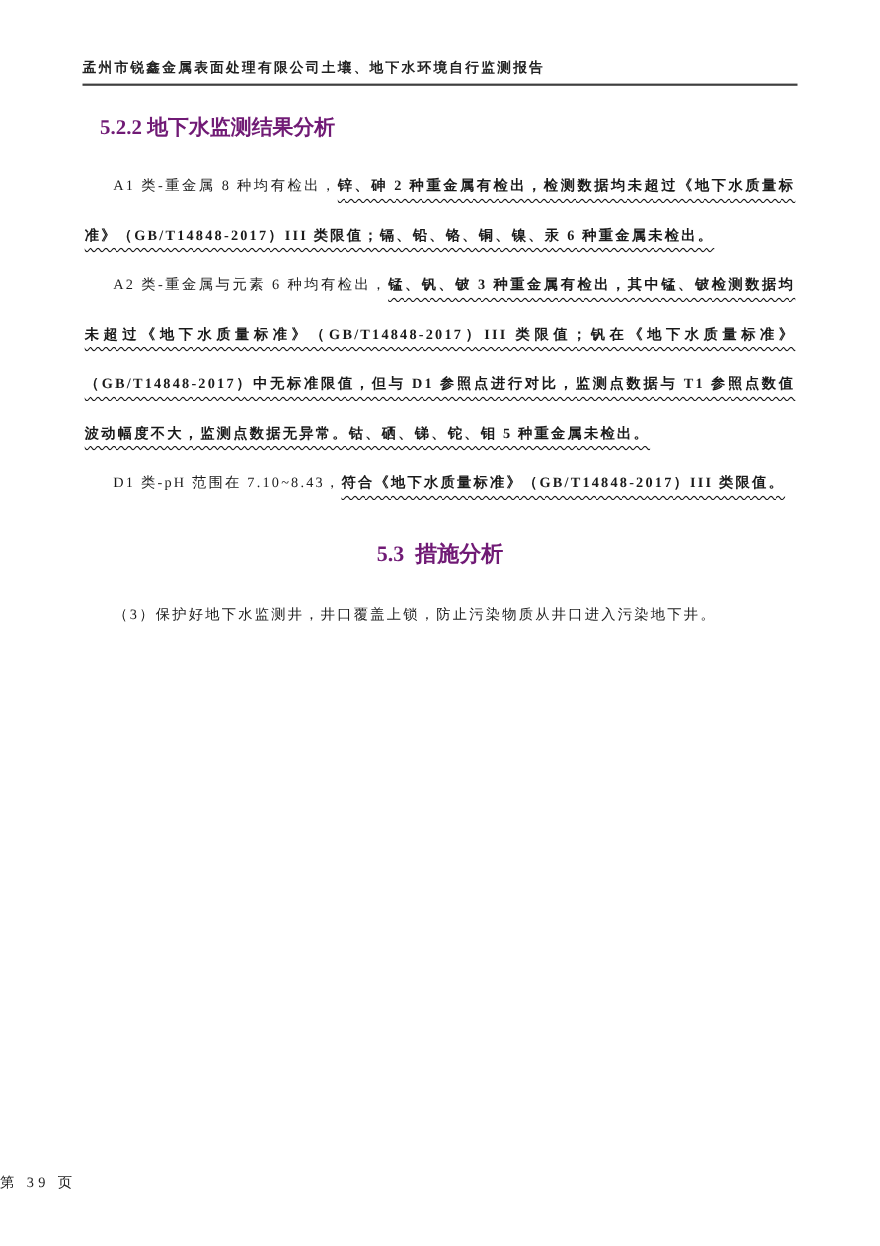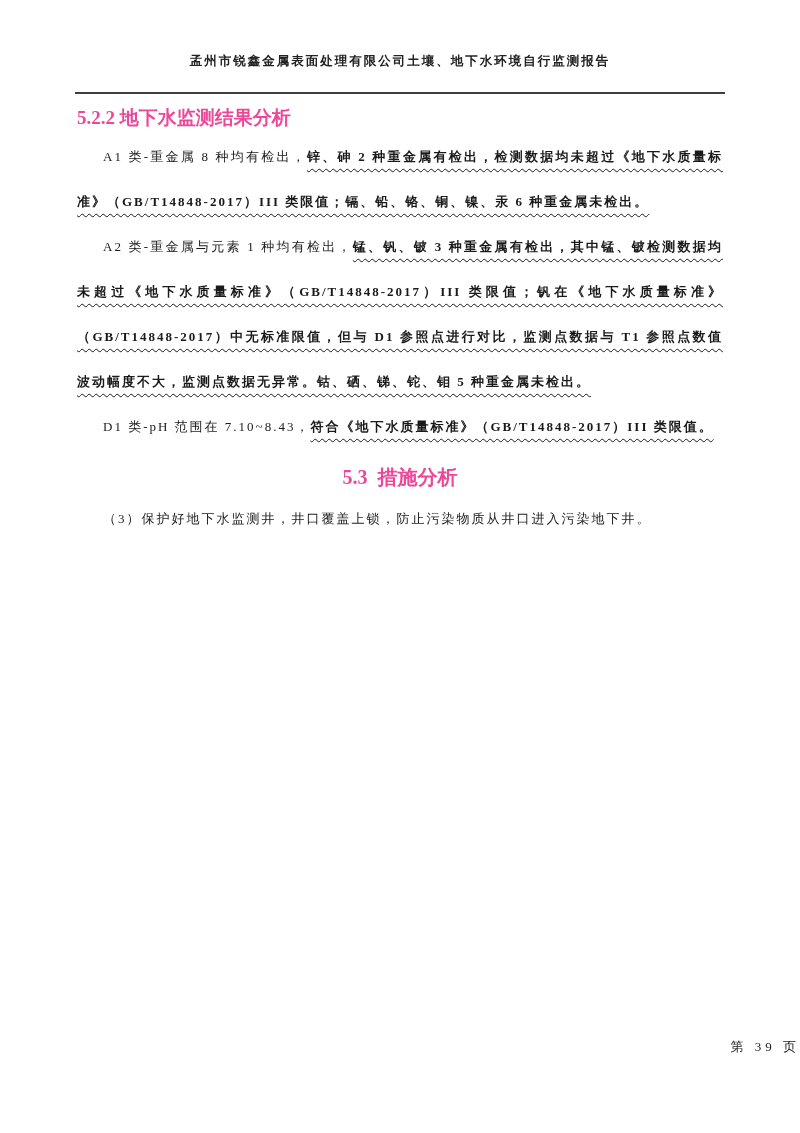--- a/index.html
+++ b/index.html
@@ -11,33 +11,32 @@
     color: #1a1a1a;
     font-family: "Liberation Serif", "DejaVu Serif", serif;
     overflow: hidden;
   }
   .header {
     margin: 0 75px;
     padding-top: 53px;
     border-bottom: 2px solid #3f3f3f;
   }
   .header-title {
-    text-align: center;
     font-size: 12.5px;
     font-weight: bold;
     letter-spacing: 2px;
-    padding-bottom: 22px;
+    padding-bottom: 6px;
     color: #222222;
     white-space: nowrap;
   }
   .content { margin: 0 77px; }
   .heading {
     font-weight: bold;
-    margin: 0;
-    color: #ec4899;
+    margin: 14px;
+    color: #701a75;
     white-space: pre-wrap;
   }
   .h-522 { font-size: 19px; padding: 11px 0 3px 0; }
   .h-53  { font-size: 20px; padding: 15px 0 5px 0; text-align: center; }
   .para {
     margin: 0;
     font-size: 13px;
     line-height: 45px;
     letter-spacing: 2px;
     text-align: justify;
@@ -50,43 +49,43 @@
     text-decoration: underline;
     text-decoration-style: wavy;
     text-decoration-thickness: 1px;
     text-underline-offset: 7px;
     text-decoration-skip-ink: none;
   }
   .footer {
     position: absolute;
     left: 0;
     right: 0;
-    top: 1038px;
-    text-align: right;
+    top: 1066px;
+    text-align: left;
     font-size: 13px;
     letter-spacing: 4px;
     color: #222222;
   }
 </style>
 </head>
 <body>
 
 <div class="page">
 
   <div class="header">
     <div class="header-title">孟州市锐鑫金属表面处理有限公司土壤、地下水环境自行监测报告</div>
   </div>
 
   <div class="content">
 
     <h2 class="heading h-522">5.2.2 地下水监测结果分析</h2>
 
     <p class="para"><span class="run normal">A1 类-重金属 8 种均有检出，</span><span class="run bold-wavy">锌、砷 2 种重金属有检出，检测数据均未超过《地下水质量标准》（GB/T14848-2017）III 类限值；镉、铅、铬、铜、镍、汞 6 种重金属未检出。</span></p>
 
-    <p class="para"><span class="run normal">A2 类-重金属与元素 1 种均有检出，</span><span class="run bold-wavy">锰、钒、铍 3 种重金属有检出，其中锰、铍检测数据均未超过《地下水质量标准》（GB/T14848-2017）III 类限值；钒在《地下水质量标准》（GB/T14848-2017）中无标准限值，但与 D1 参照点进行对比，监测点数据与 T1 参照点数值波动幅度不大，监测点数据无异常。钴、硒、锑、铊、钼 5 种重金属未检出。</span></p>
+    <p class="para"><span class="run normal">A2 类-重金属与元素 6 种均有检出，</span><span class="run bold-wavy">锰、钒、铍 3 种重金属有检出，其中锰、铍检测数据均未超过《地下水质量标准》（GB/T14848-2017）III 类限值；钒在《地下水质量标准》（GB/T14848-2017）中无标准限值，但与 D1 参照点进行对比，监测点数据与 T1 参照点数值波动幅度不大，监测点数据无异常。钴、硒、锑、铊、钼 5 种重金属未检出。</span></p>
 
     <p class="para"><span class="run normal">D1 类-pH 范围在 7.10~8.43，</span><span class="run bold-wavy">符合《地下水质量标准》（GB/T14848-2017）III 类限值。</span></p>
 
     <h2 class="heading h-53">5.3  措施分析</h2>
 
 
 
 
     <p class="para"><span class="run normal">（3）保护好地下水监测井，井口覆盖上锁，防止污染物质从井口进入污染地下井。</span></p>
 

